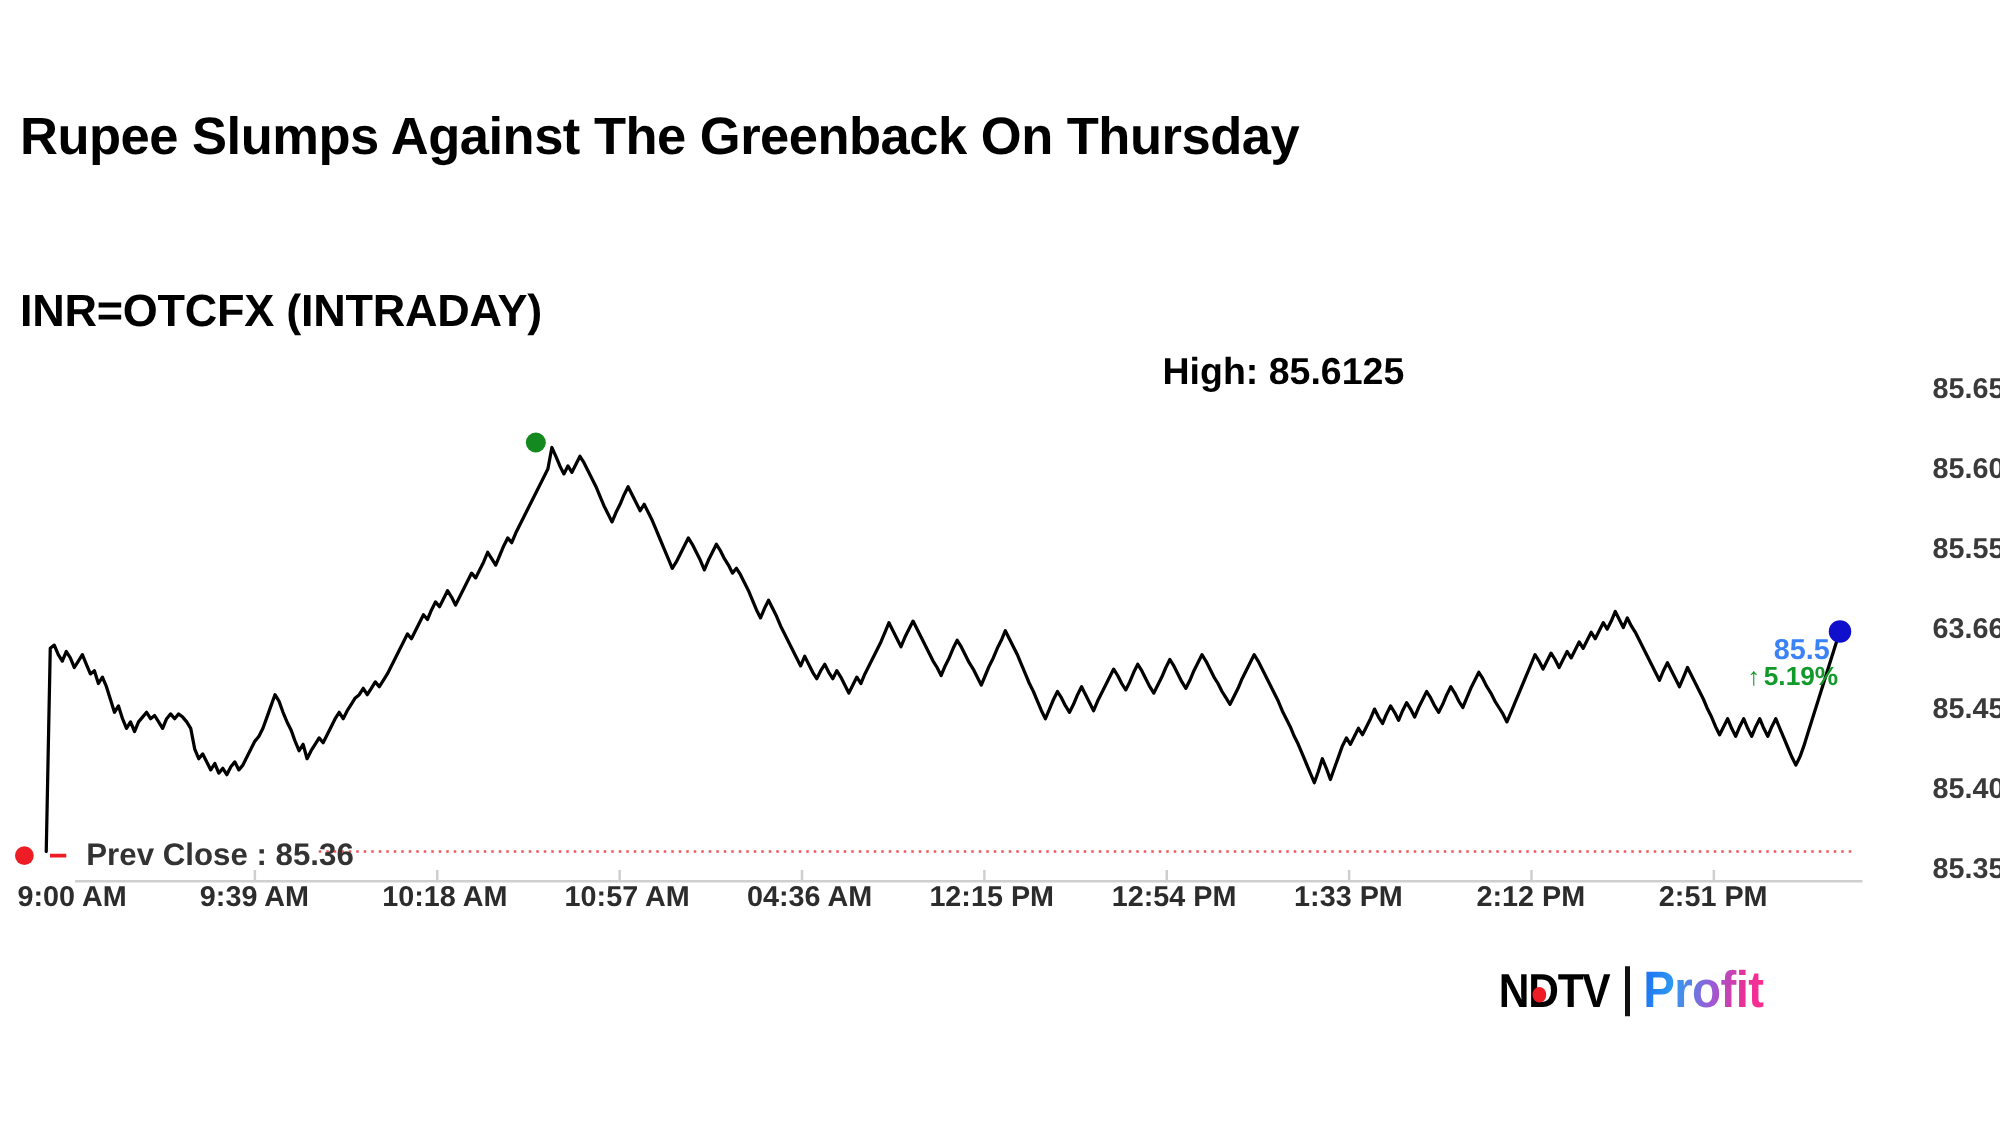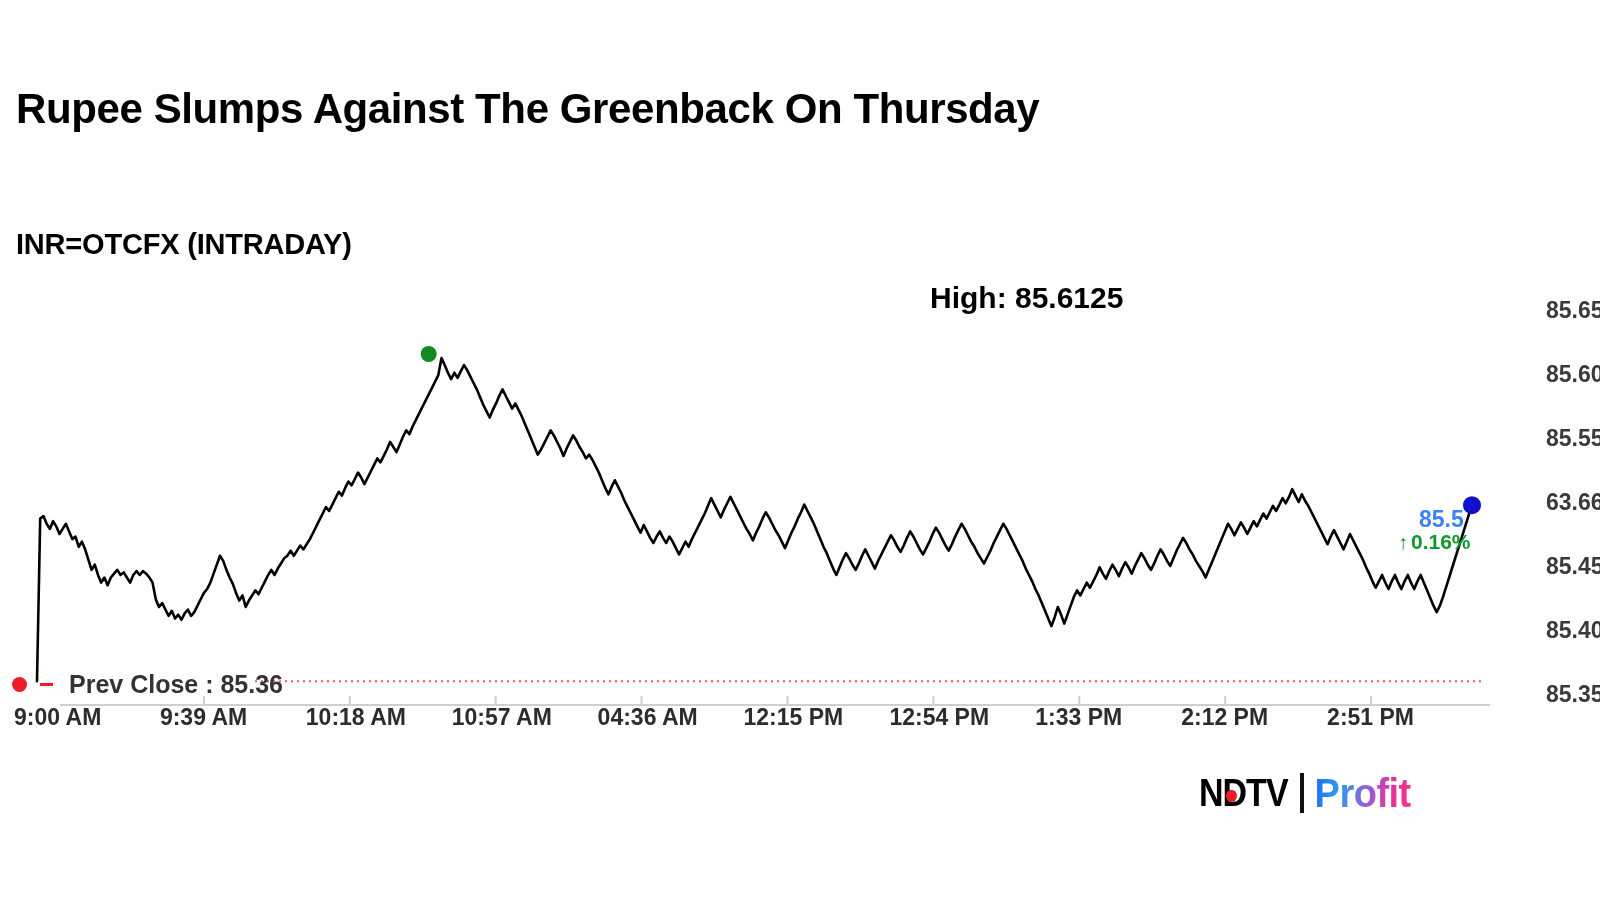--- a/index.html
+++ b/index.html
@@ -34,21 +34,21 @@
     font-weight: 700;
     line-height: 1.18;
     letter-spacing: -0.4px;
     color: #000000;
   }
 
   .subtitle {
     position: absolute;
     left: 16px;
     top: 228px;
-    font-size: 29px;
+    font-size: 36px;
     font-weight: 700;
     letter-spacing: -0.2px;
     color: #000000;
   }
 
   
   .hl-wrap {
     position: absolute;
     top: 281px;
     left: 930px;
@@ -285,21 +285,21 @@
 
   <div class="prevclose">
     <span class="dot"></span>
     <span class="dash"></span>
     <span class="txt">Prev Close : 85.36</span>
   </div>
 
   <div class="last-price">85.5</div>
   <div class="last-change">
     <span class="arrow">↑</span>
-    <span>0.16%</span>
+    <span>5.19%</span>
   </div>
 
   <div class="logo">
     <span class="logo-ndtv">
       <span>NDTV</span>
       <span class="reddot"></span>
     </span>
     <span class="logo-divider"></span>
     <span class="logo-profit">Profit</span>
   </div>

